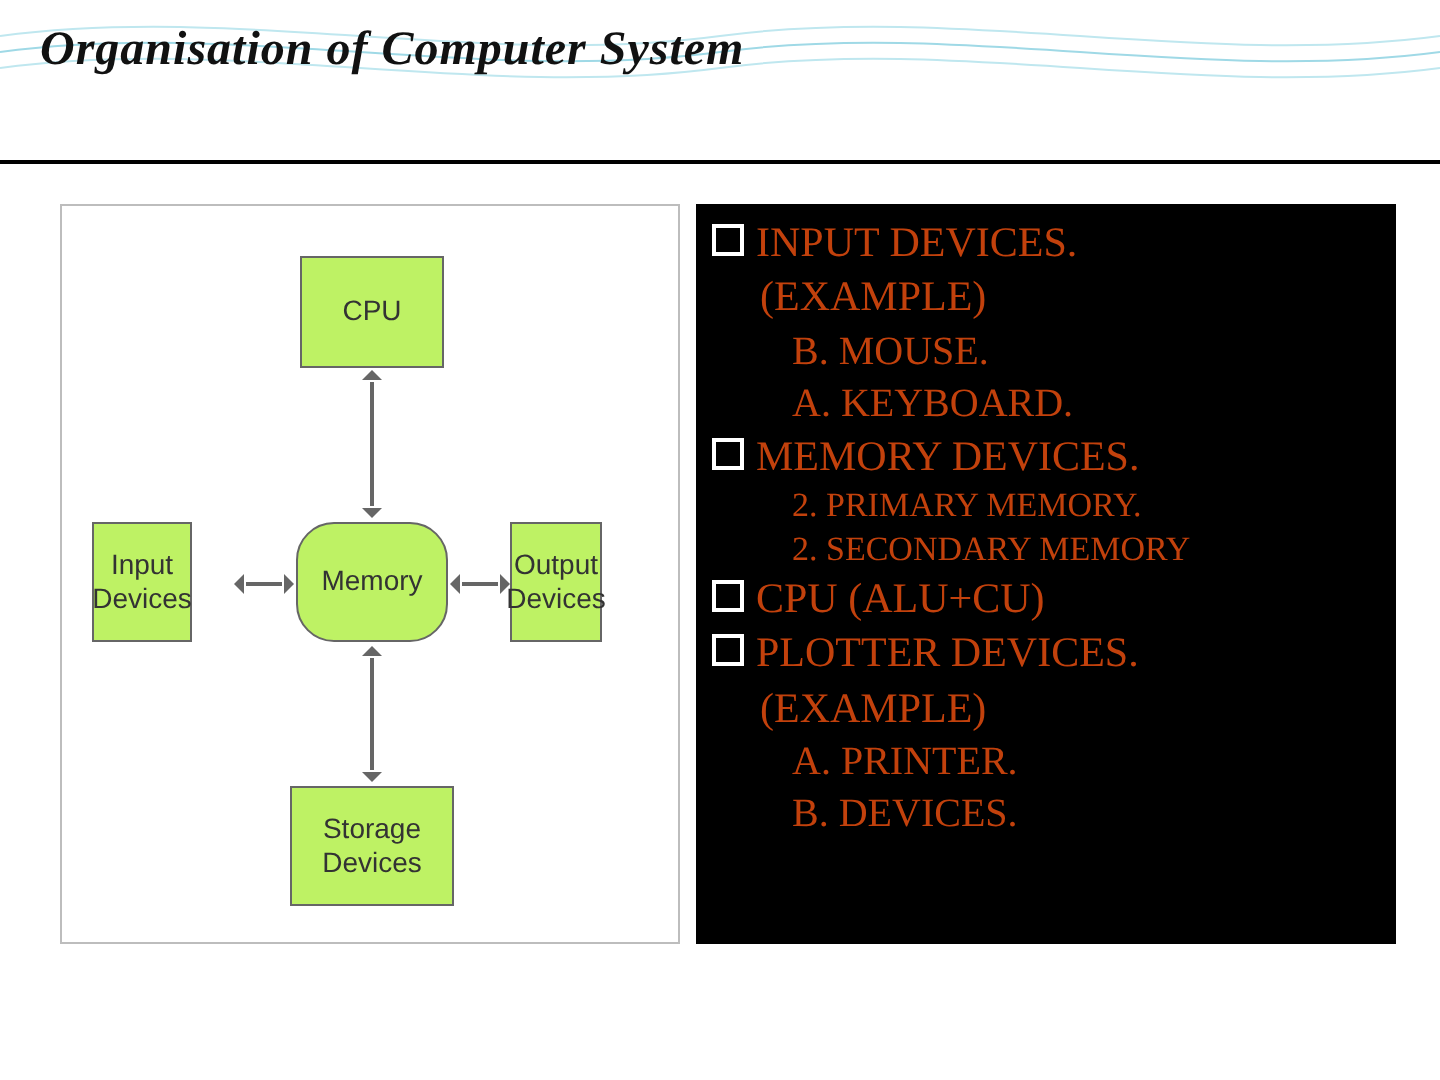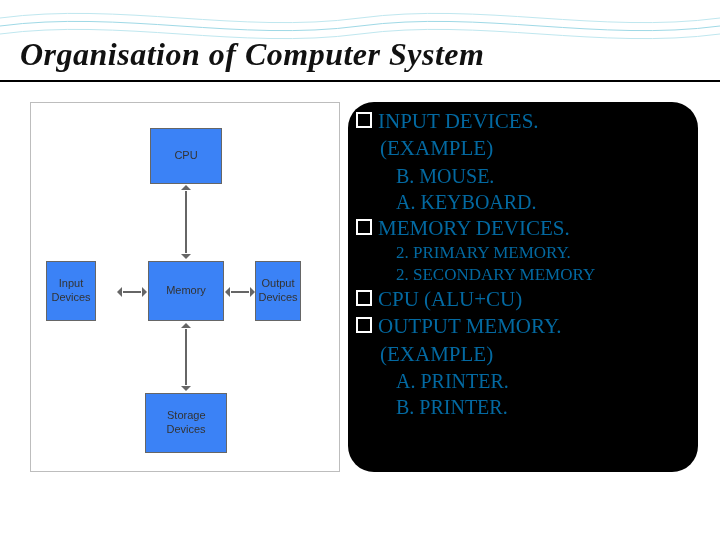--- a/index.html
+++ b/index.html
@@ -15,25 +15,25 @@
     position: relative;
     background: #ffffff;
   }
   .wave-deco {
     position: absolute;
     top: 0; left: 0; width: 720px; height: 60px;
     pointer-events: none;
   }
   .title {
     position: absolute;
-    top: 36px;
+    top: 12px;
     left: 20px;
     font-style: italic;
     font-weight: bold;
-    font-size: 32px;
+    font-size: 24px;
     color: #111;
     letter-spacing: 0.5px;
   }
   .underline {
     position: absolute;
     top: 80px;
     left: 0;
     width: 720px;
     height: 2px;
     background: #000;
@@ -43,33 +43,33 @@
     top: 102px;
     left: 30px;
     width: 310px;
     height: 370px;
     border: 1px solid #bdbdbd;
     background: #ffffff;
   }
   .dbox {
     position: absolute;
     border: 1px solid #666;
-    background: #3b82f6;
+    background: #bef264;
     font-family: Arial, sans-serif;
-    font-size: 11px;
+    font-size: 14px;
     color: #333;
     display: flex;
     align-items: center;
     justify-content: center;
     text-align: center;
     line-height: 1.25;
   }
   .cpu   { left: 119px; top: 25px;  width: 72px;  height: 56px; }
   .inp   { left: 15px;  top: 158px; width: 50px;  height: 60px; }
-  .mem   { left: 117px; top: 158px; width: 76px;  height: 60px; }
+  .mem   { left: 117px; top: 158px; width: 76px;  height: 60px; border-radius: 19px; }
   .out   { left: 224px; top: 158px; width: 46px;  height: 60px; }
   .stor  { left: 114px; top: 290px; width: 82px;  height: 60px; }
 
   .arrow-v {
     position: absolute;
     width: 2px;
     background: #666;
   }
   .arrow-v::before, .arrow-v::after {
     content: "";
@@ -94,26 +94,25 @@
   .arrow-h::before { left: -6px; border-right-color: #666; border-left: 0; }
   .arrow-h::after  { right: -6px; border-left-color: #666; border-right: 0; }
 
   .goal-list {
     position: absolute;
     top: 102px;
     left: 348px;
     width: 350px;
     height: 370px;
     background: #000;
-    color: #0369a1;
+    color: #c2410c;
     font-family: Georgia, serif;
     font-size: 21px;
     line-height: 1.3;
     padding: 6px 8px 6px 4px;
-    border-radius: 26px;
   }
   .goal-list .row {
     display: flex;
     align-items: flex-start;
   }
   .bullet {
     width: 16px; height: 16px;
     border: 2px solid #fff;
     display: inline-block;
     margin: 4px 6px 0 4px;
@@ -137,21 +136,21 @@
   <div class="title">Organisation of Computer System</div>
   <div class="underline"></div>
 
   <div class="diagram">
     <div class="dbox cpu">CPU</div>
     <div class="dbox inp" style="white-space:pre-line;">Input
 Devices</div>
     <div class="dbox mem">Memory</div>
     <div class="dbox out" style="white-space:pre-line;">Output
 Devices</div>
-    <div class="dbox stor" style="white-space:pre-line;text-align:right;">Storage
+    <div class="dbox stor" style="white-space:pre-line;">Storage
 Devices</div>
 
     <div class="arrow-v" style="left:154px; top:88px;  height:62px;"></div>
     <div class="arrow-v" style="left:154px; top:226px; height:56px;"></div>
     <div class="arrow-h" style="left:92px;  top:188px; width:18px;"></div>
     <div class="arrow-h" style="left:200px; top:188px; width:18px;"></div>
   </div>
 
   <div class="goal-list">
     <div class="row">
@@ -169,20 +168,20 @@
     <div class="indent2 small">2. PRIMARY MEMORY.</div>
     <div class="indent2 small">2. SECONDARY MEMORY</div>
 
     <div class="row">
       <span class="bullet"></span>
       <span>CPU (ALU+CU)</span>
     </div>
 
     <div class="row">
       <span class="bullet"></span>
-      <span>OUTPUT MEMORY.</span>
+      <span>PLOTTER DEVICES.</span>
     </div>
     <div class="indent1">(EXAMPLE)</div>
     <div class="indent2">A. PRINTER.</div>
-    <div class="indent2">B. PRINTER.</div>
+    <div class="indent2">B. DEVICES.</div>
   </div>
 
 </div>
 
 </body></html>

